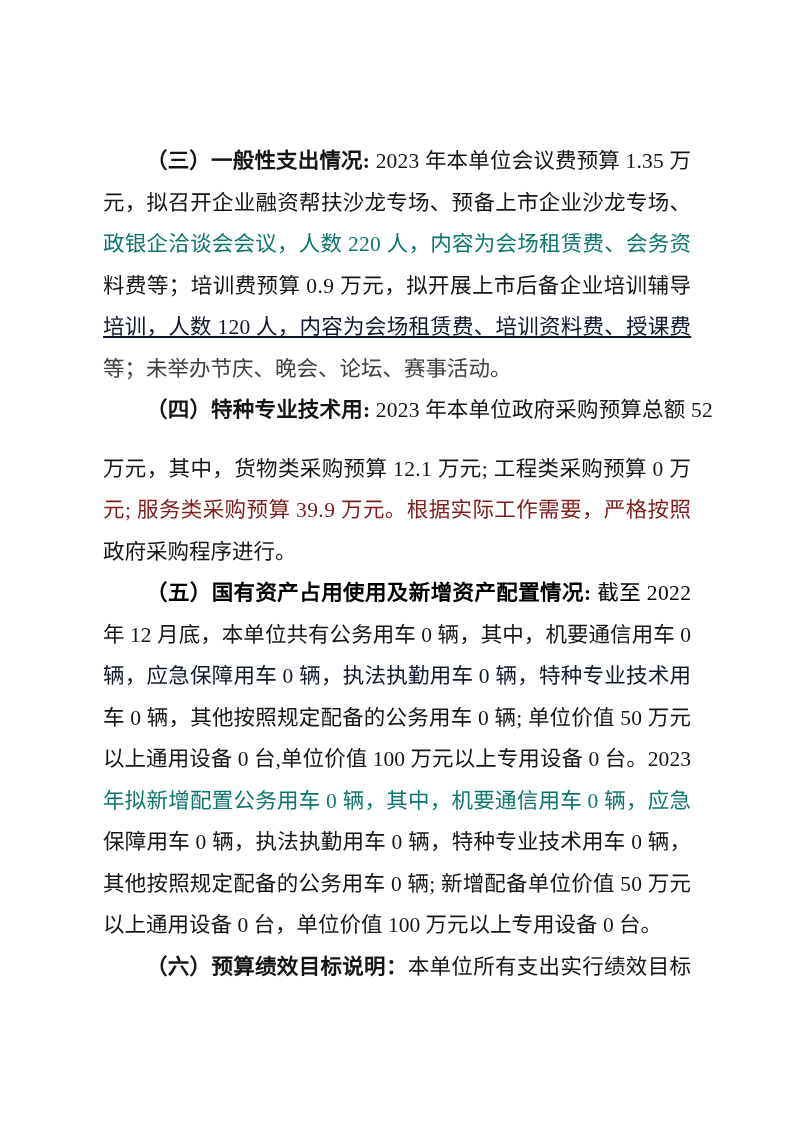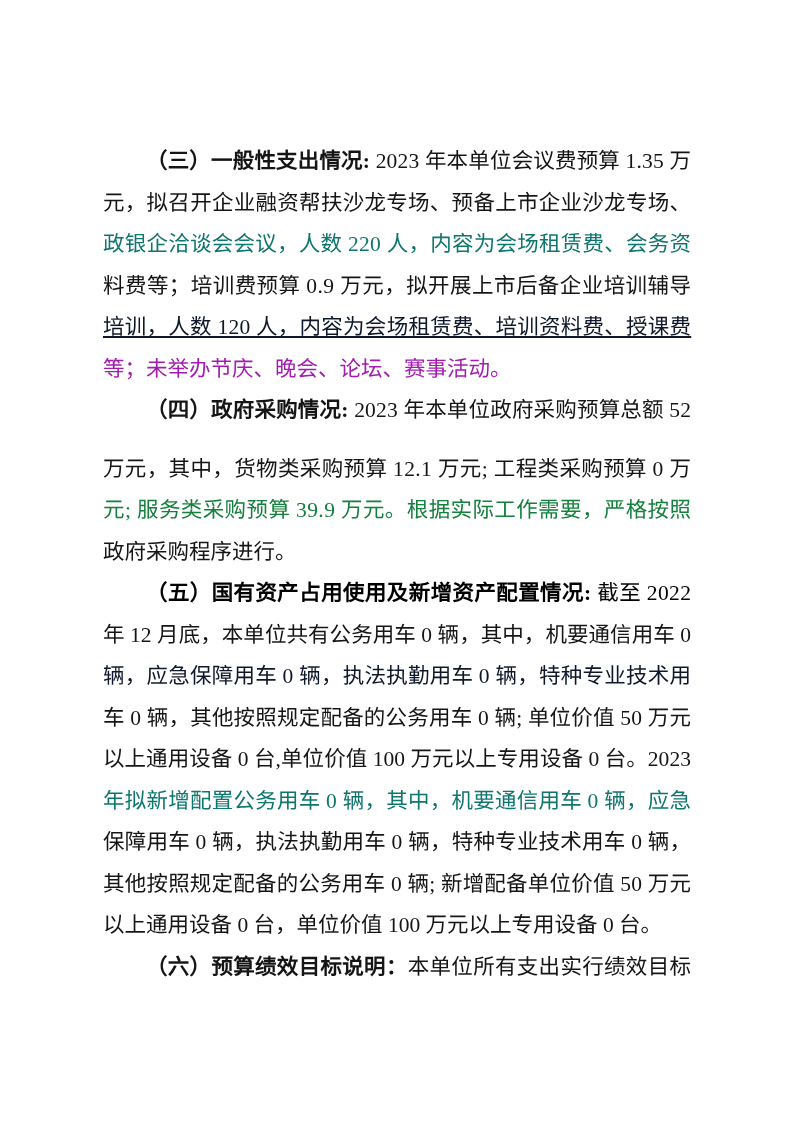--- a/index.html
+++ b/index.html
@@ -53,26 +53,26 @@
 <body style="background: rgb(255, 255, 255);">
 
 <div class="page">
   <div class="text-block">
       <div class="paragraph">
         <div class="line indent" style="color: rgb(21, 21, 21); letter-spacing: 0.177734px;"><span class="head">（三）一般性支出情况:</span><span> 2023 年本单位会议费预算 1.35 万</span></div>
         <div class="line" style="color: rgb(21, 21, 21); letter-spacing: 0.287861px;"><span>元，拟召开企业融资帮扶沙龙专场、预备上市企业沙龙专场、</span></div>
         <div class="line" style="color: #0f766e; letter-spacing: 0.258082px;"><span>政银企洽谈会会议，人数 220 人，内容为会场租赁费、会务资</span></div>
         <div class="line" style="color: rgb(21, 21, 21); letter-spacing: 0.443427px;"><span>料费等；培训费预算 0.9 万元，拟开展上市后备企业培训辅导</span></div>
         <div class="line" style="color: #0f172a; letter-spacing: 0.258082px; text-decoration: underline;"><span>培训，人数 120 人，内容为会场租赁费、培训资料费、授课费</span></div>
-        <div class="line" style="color: #a21caf; font-family: Liberation Serif, serif;"><span>等；未举办节庆、晚会、论坛、赛事活动。</span></div>
+        <div class="line" style="color: #404040; font-family: Liberation Serif, serif;"><span>等；未举办节庆、晚会、论坛、赛事活动。</span></div>
       </div>
       <div class="paragraph">
-        <div class="line indent" style="color: rgb(21, 21, 21); letter-spacing: 0.189583px;"><span class="head">（四）政府采购情况:</span><span> 2023 年本单位政府采购预算总额 52</span></div>
+        <div class="line indent" style="color: rgb(21, 21, 21); letter-spacing: 0.189583px;"><span class="head">（四）特种专业技术用:</span><span> 2023 年本单位政府采购预算总额 52</span></div>
         <div class="line" style="color: rgb(21, 21, 21); letter-spacing: 0.371686px; margin-top: 17px;"><span>万元，其中，货物类采购预算 12.1 万元; 工程类采购预算 0 万</span></div>
-        <div class="line" style="color: #15803d; letter-spacing: 0.395665px;"><span>元; 服务类采购预算 39.9 万元。根据实际工作需要，严格按照</span></div>
+        <div class="line" style="color: #7f1d1d; letter-spacing: 0.395665px;"><span>元; 服务类采购预算 39.9 万元。根据实际工作需要，严格按照</span></div>
         <div class="line" style="color: rgb(21, 21, 21);"><span>政府采购程序进行。</span></div>
       </div>
       <div class="paragraph">
         <div class="line indent" style="color: #000000; letter-spacing: 0.395089px;"><span class="head">（五）国有资产占用使用及新增资产配置情况:</span><span> 截至 2022</span></div>
         <div class="line" style="color: rgb(21, 21, 21); letter-spacing: 0.065918px;"><span>年 12 月底，本单位共有公务用车 0 辆，其中，机要通信用车 0</span></div>
         <div class="line" style="color: #0f172a; letter-spacing: 0.249479px;"><span>辆，应急保障用车 0 辆，执法执勤用车 0 辆，特种专业技术用</span></div>
         <div class="line" style="color: rgb(21, 21, 21); letter-spacing: 0.202665px;"><span>车 0 辆，其他按照规定配备的公务用车 0 辆; 单位价值 50 万元</span></div>
         <div class="line" style="color: rgb(21, 21, 21); letter-spacing: 0.0585938px;"><span>以上通用设备 0 台,单位价值 100 万元以上专用设备 0 台。2023</span></div>
         <div class="line" style="color: #0f766e; letter-spacing: 0.249479px;"><span>年拟新增配置公务用车 0 辆，其中，机要通信用车 0 辆，应急</span></div>
         <div class="line" style="color: rgb(21, 21, 21); letter-spacing: 0.233887px;"><span>保障用车 0 辆，执法执勤用车 0 辆，特种专业技术用车 0 辆，</span></div>

